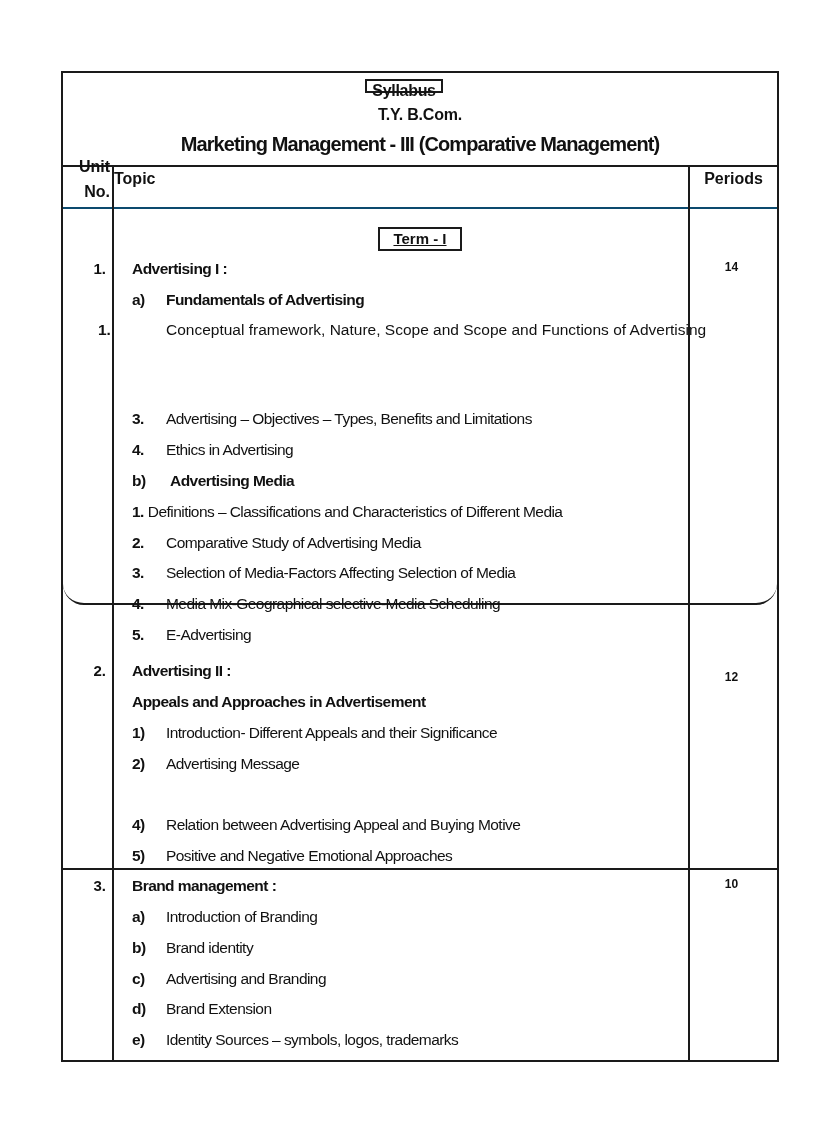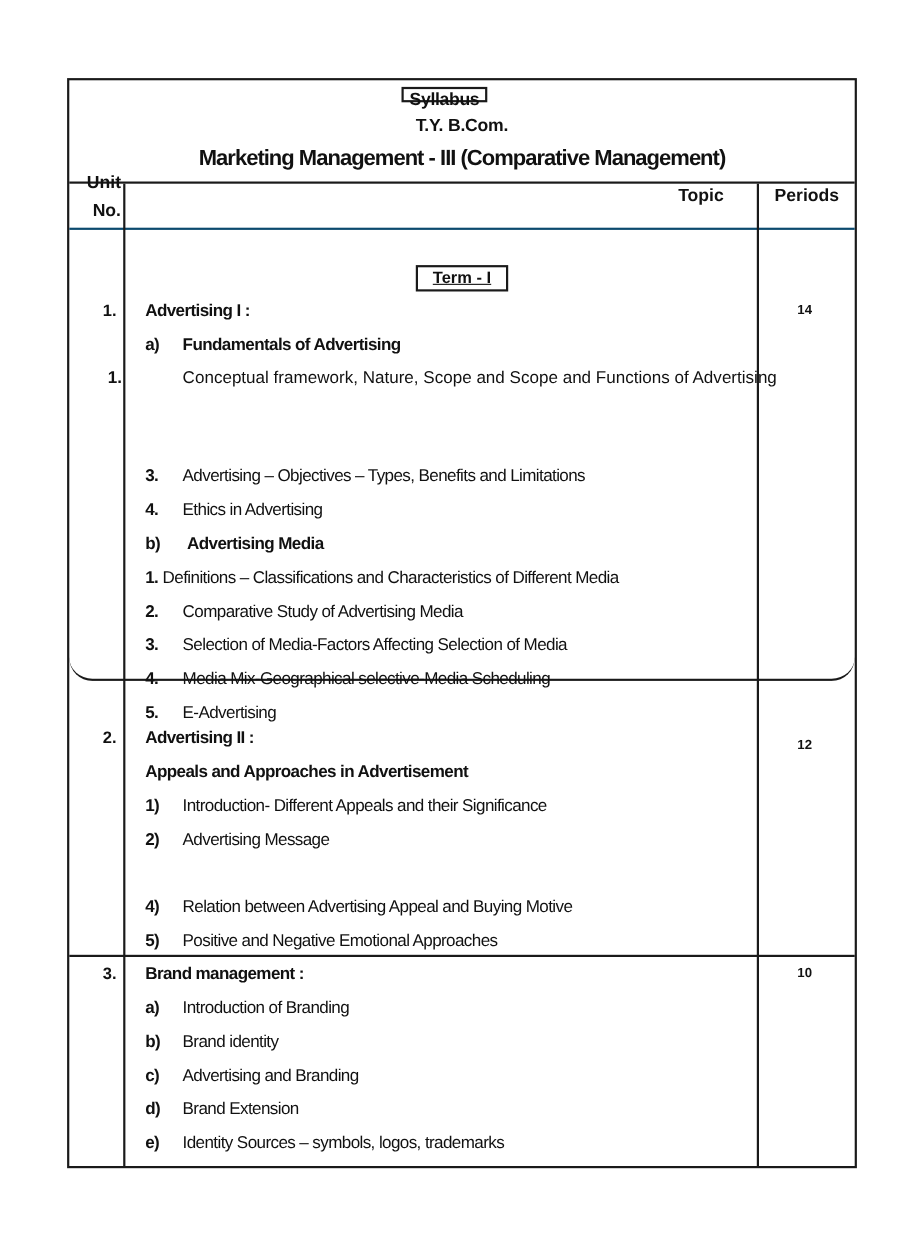--- a/index.html
+++ b/index.html
@@ -86,21 +86,21 @@
     position: absolute;
     left: 0; top: 3px;
     width: 47px;
     text-align: right;
     line-height: 25px;
   }
   .h-topic {
     position: absolute;
     left: 51px; top: 0;
     width: 544px;
-    text-align: right;
+    text-align: left;
     line-height: 56px;
   }
   .h-periods {
     position: absolute;
     left: 627px; top: 0;
     width: 87px;
     text-align: center;
     line-height: 56px;
   }
   
@@ -183,21 +183,21 @@
       <div>Unit</div>
       <div>No.</div>
     </div>
     <div class="h-topic">Topic</div>
     <div class="h-periods">Periods</div>
   </div>
 
   <div class="vline v1"></div>
   <div class="vline v2"></div>
 
-  <div class="unit bordered" style="top:160px;height:386px;border-radius:21px;">
+  <div class="unit bordered" style="top:146px;height:386px;border-radius:21px;">
     <div class="term-box"><span>Term - I</span></div>
     <div class="unit-no" style="top:41px;">1.</div>
     <div class="line bold" style="top:41px;">Advertising I :</div>
     <div class="unit-periods" style="top:41px;">14</div>
 
     <div class="line bold" style="top:72px;"><span class="mk">a)</span><span>Fundamentals of Advertising</span></div>
     <div class="line wrap" style="top:98px;"><span class="mk">1.</span><span>Conceptual framework, Nature, Scope and Scope and Functions of Advertising</span></div>
     <div class="line" style="top:191px;"><span class="mk">3.</span><span>Advertising – Objectives – Types, Benefits and Limitations</span></div>
     <div class="line" style="top:222px;"><span class="mk">4.</span><span>Ethics in Advertising</span></div>
     <div class="line bold" style="top:253px;"><span class="mk" style="width:38px;">b)</span><span>Advertising Media</span></div>

